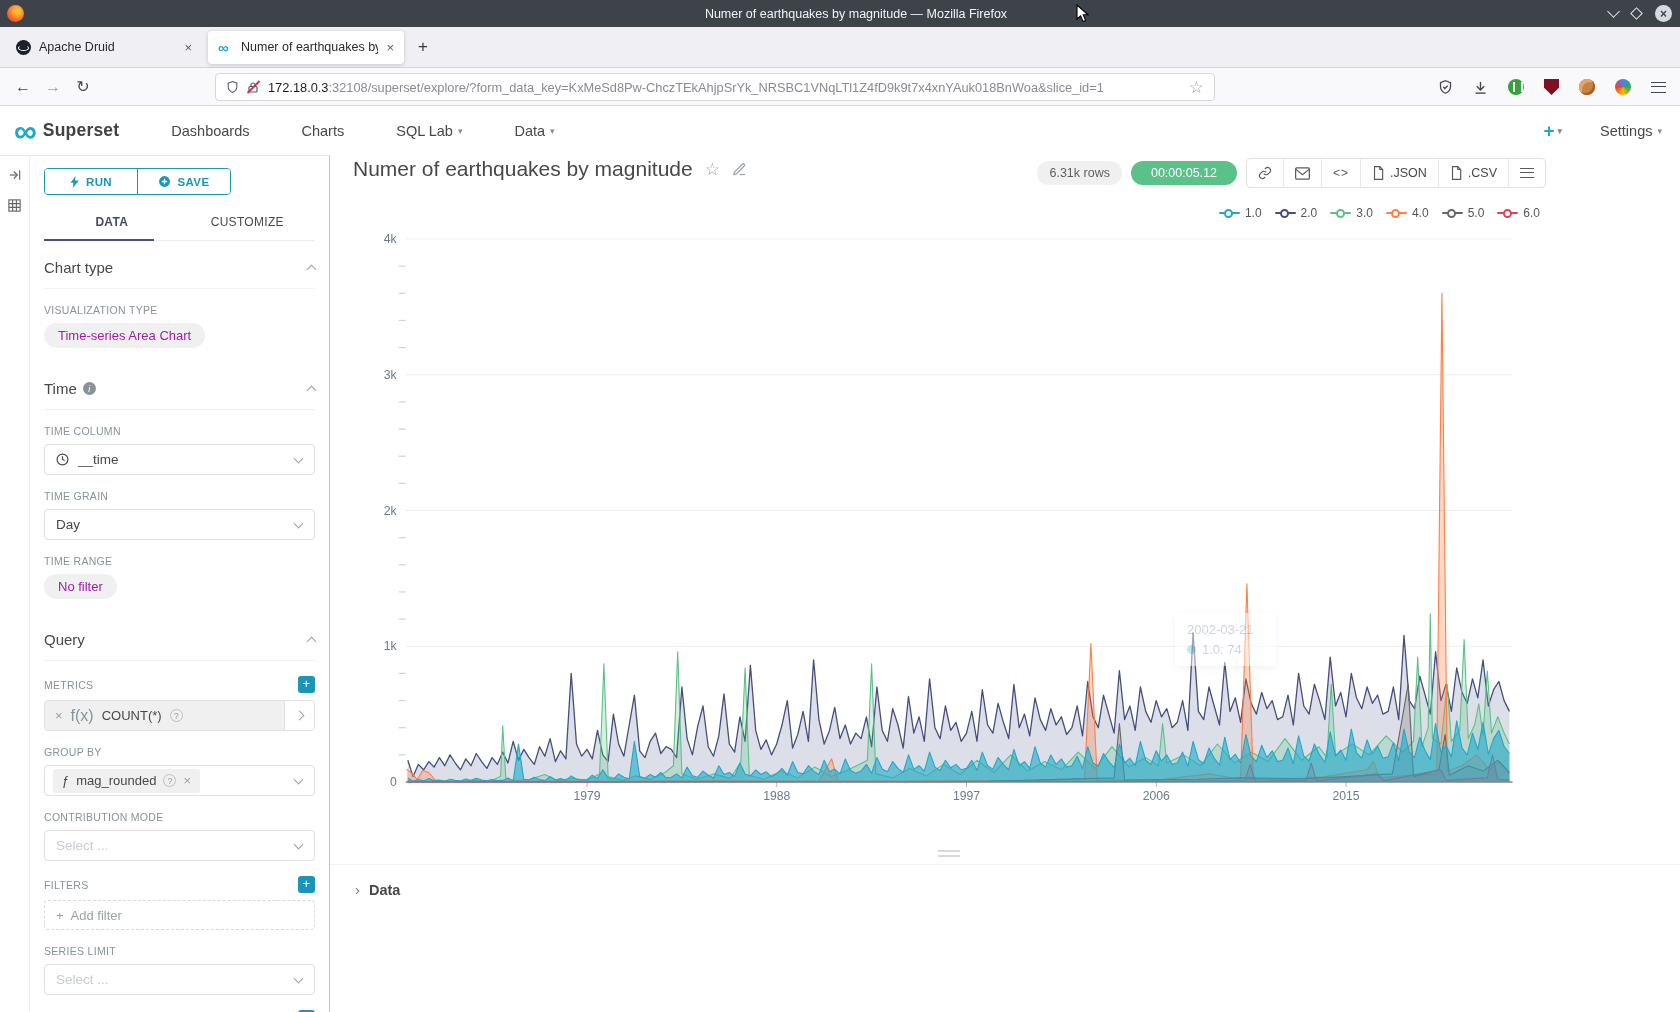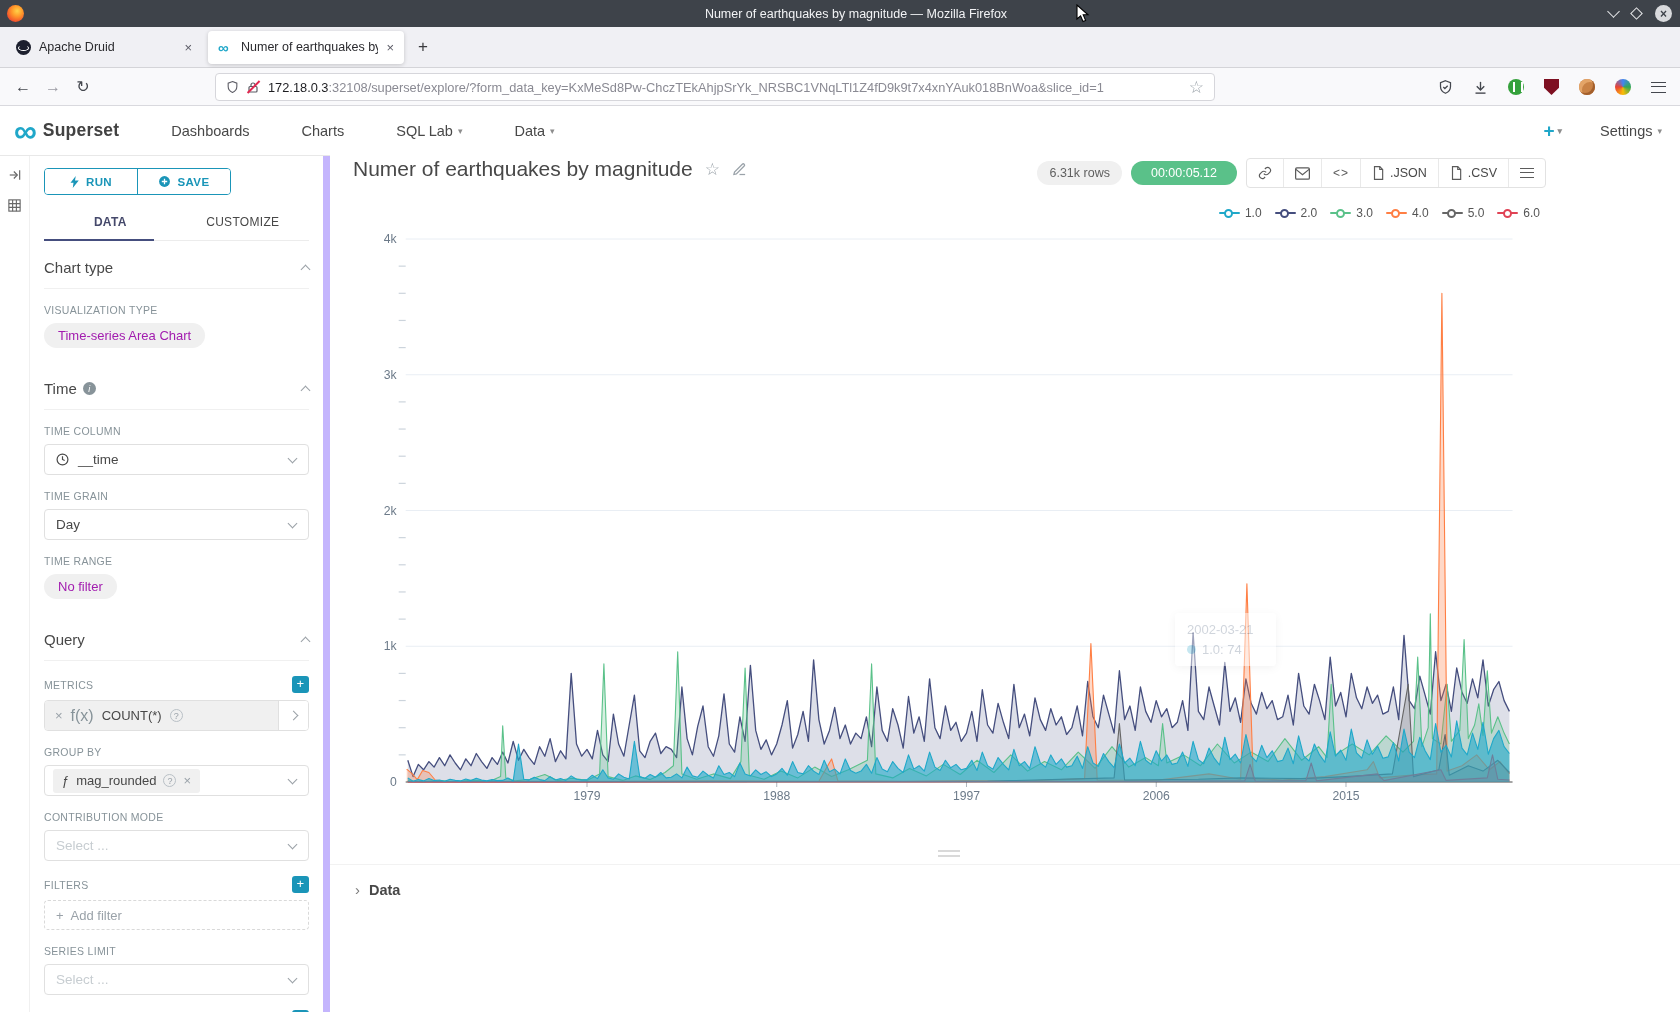--- a/index.html
+++ b/index.html
@@ -65,21 +65,21 @@
   .snav a{text-decoration:none;}
   .snav .nitem{font-size:14.5px;color:#484848;margin-left:52px;display:inline-flex;align-items:center;gap:5px;}
   .caret{font-size:9px;color:#8d8d8d;}
   .snav-right{position:absolute;right:18px;display:flex;align-items:center;gap:34px;}
   .plus-nav{color:#20A7C9;font-size:19px;font-weight:bold;display:inline-flex;align-items:center;gap:3px;}
 
   
   .rail{position:absolute;left:0;top:156px;width:30px;height:856px;background:#fff;border-right:1px solid #f0f0f0;}
   .rail .ricon{margin:12px auto 0;width:16px;text-align:center;color:#666;}
   .cpanel{position:absolute;left:30px;top:156px;width:300px;height:856px;background:#fff;
-    border-right:7px solid #c4b5fd;padding:0 14px;}
+    border-right:1px solid #c4b5fd;padding:0 14px;}
   .main{position:absolute;left:330px;top:140px;width:1350px;height:856px;background:#fff;}
 
   
   .runsave{display:flex;margin-top:12px;height:27px;border:1px solid #1A95B8;border-radius:4px;overflow:hidden;width:187px;}
   .runsave .rbtn{flex:1;display:flex;align-items:center;justify-content:center;gap:6px;
     color:#1A95B8;font-size:11.5px;font-weight:bold;letter-spacing:.4px;background:#fff;}
   .runsave .rbtn+.rbtn{border-left:1px solid #1A95B8;}
   .ptabs{display:flex;margin-top:14px;border-bottom:1px solid #ececec;position:relative;height:32px;}
   .ptab{width:50%;text-align:center;font-size:12px;letter-spacing:.3px;color:#484848;padding-top:6px;}
   .ptab.active{color:#45496b;font-weight:bold;}

